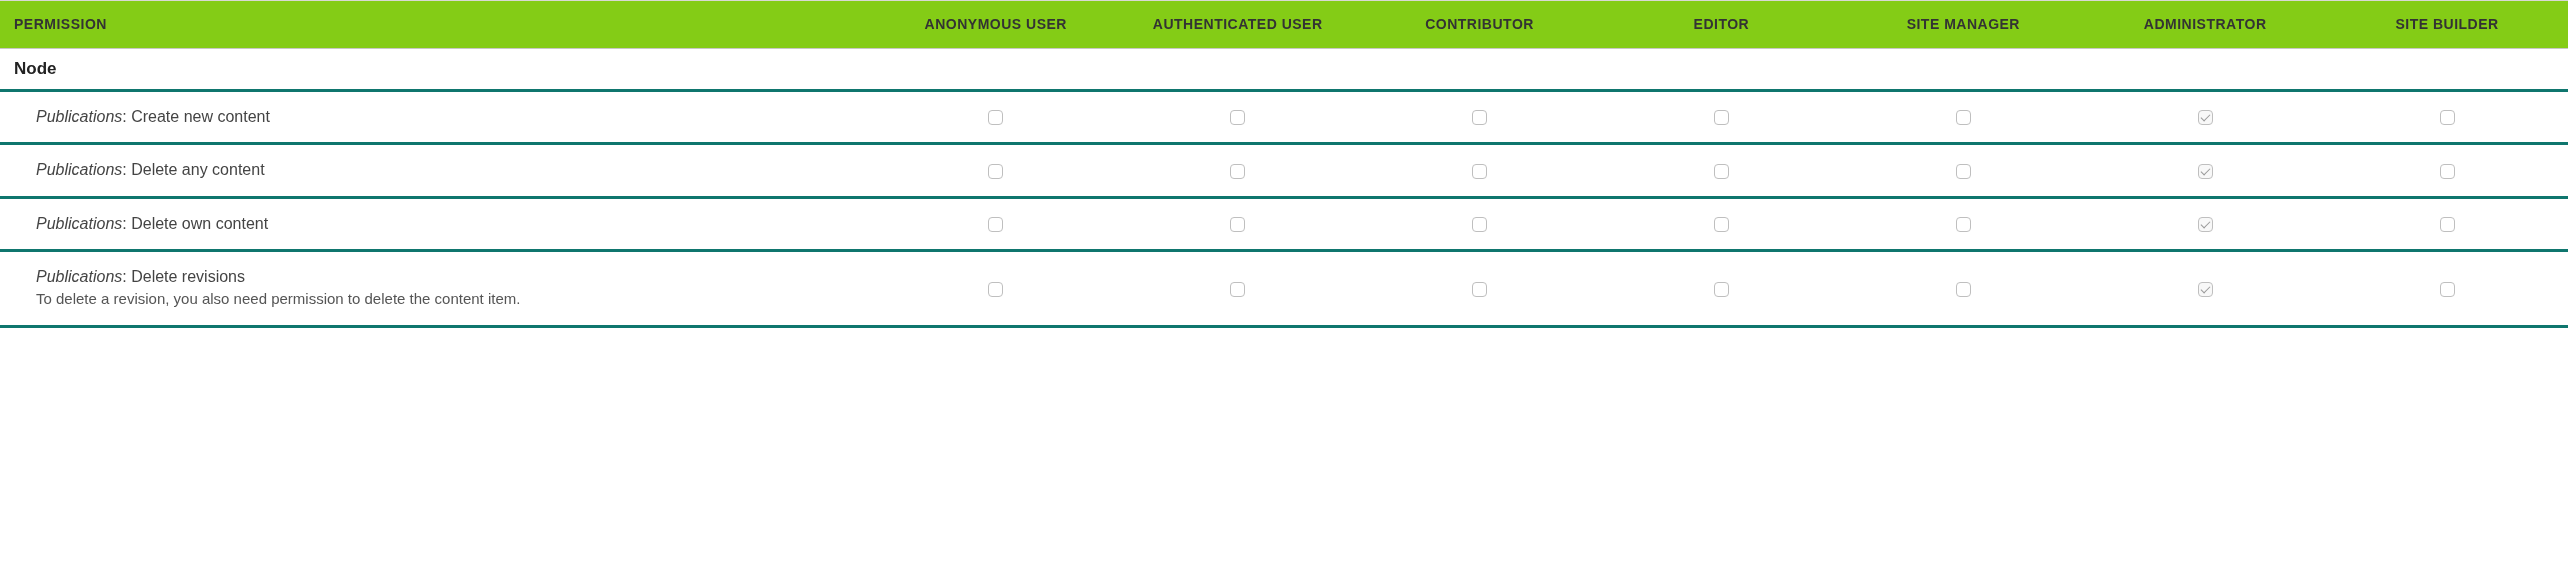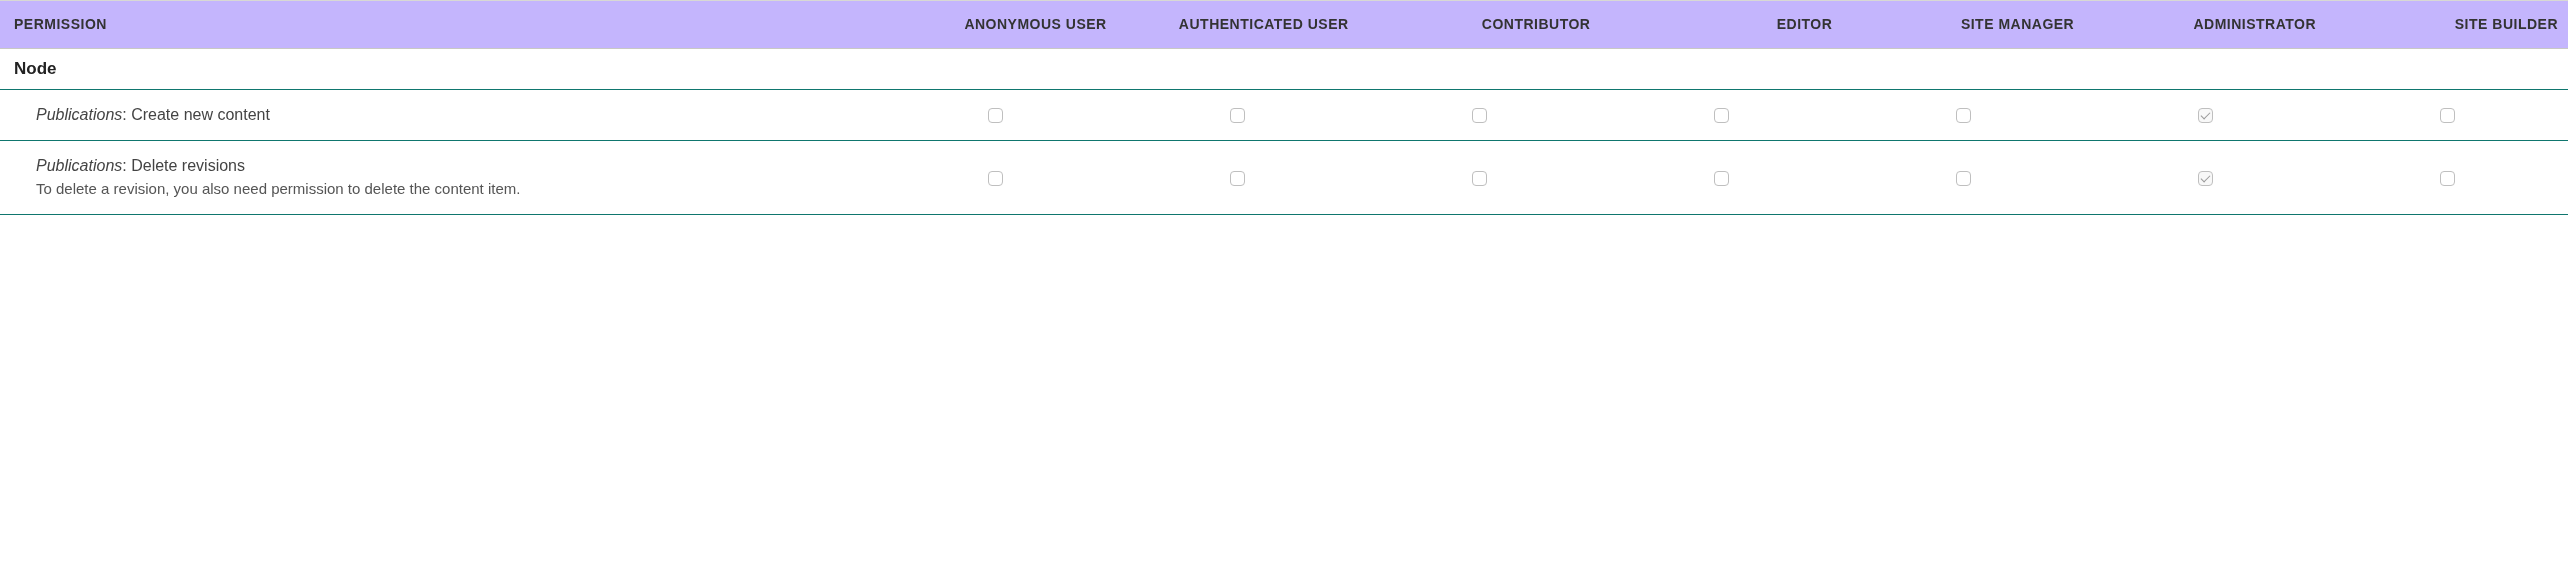--- a/index.html
+++ b/index.html
@@ -11,21 +11,21 @@
       font-family: "Lucida Grande", "Lucida Sans Unicode", Arial, sans-serif;
       font-size: 16px;
       color: #333;
       background: #fff;
     }
     table {
       width: 100%;
       border-collapse: collapse;
     }
     thead tr {
-      background: #c4b5fd;
+      background: #84cc16;
       border-top: 1px solid #d8d8d4;
       border-bottom: 1px solid #c8c8c4;
     }
     thead th {
       text-align: center;
       padding: 14px 10px;
       font-weight: 600;
       font-size: 14px;
       letter-spacing: 0.5px;
       color: #333;
@@ -33,24 +33,23 @@
       line-height: 1.35;
       vertical-align: middle;
     }
     thead th:first-child {
       text-align: left;
       padding-left: 14px;
       width: 34%;
     }
     thead th:not(:first-child) {
       width: 9.4%;
-      text-align: right;
     }
     tbody tr {
-      border-bottom: 1px solid #0f766e;
+      border-bottom: 3px solid #0f766e;
     }
     tbody tr.group-row td {
       padding: 10px 14px;
       font-weight: 700;
       color: #222;
       font-size: 17px;
     }
     tbody td {
       padding: 14px 22px;
       vertical-align: middle;
@@ -137,21 +136,49 @@
       </td>
       <td><input type="checkbox" class="cb" style=""></td>
       <td><input type="checkbox" class="cb" style=""></td>
       <td><input type="checkbox" class="cb" style=""></td>
       <td><input type="checkbox" class="cb" style=""></td>
       <td><input type="checkbox" class="cb" style=""></td>
       <td><input type="checkbox" class="cb" disabled="" checked="" style=""></td>
       <td><input type="checkbox" class="cb" style=""></td>
     </tr>
 
+    <tr>
+      <td>
+        <div class="perm-label">
+          <span class="prefix">Publications</span><span>: Delete any content</span>
+        </div>
+      </td>
+      <td><input type="checkbox" class="cb" style=""></td>
+      <td><input type="checkbox" class="cb" style=""></td>
+      <td><input type="checkbox" class="cb" style=""></td>
+      <td><input type="checkbox" class="cb" style=""></td>
+      <td><input type="checkbox" class="cb" style=""></td>
+      <td><input type="checkbox" class="cb" disabled="" checked="" style=""></td>
+      <td><input type="checkbox" class="cb" style=""></td>
+    </tr>
 
+    <tr>
+      <td>
+        <div class="perm-label">
+          <span class="prefix">Publications</span><span>: Delete own content</span>
+        </div>
+      </td>
+      <td><input type="checkbox" class="cb" style=""></td>
+      <td><input type="checkbox" class="cb" style=""></td>
+      <td><input type="checkbox" class="cb" style=""></td>
+      <td><input type="checkbox" class="cb" style=""></td>
+      <td><input type="checkbox" class="cb" style=""></td>
+      <td><input type="checkbox" class="cb" disabled="" checked="" style=""></td>
+      <td><input type="checkbox" class="cb" style=""></td>
+    </tr>
 
     <tr>
       <td>
         <div class="perm-label">
           <span class="prefix">Publications</span><span>: Delete revisions</span>
         </div>
         <div class="perm-desc">To delete a revision, you also need permission to delete the content item.</div>
       </td>
       <td><input type="checkbox" class="cb" style=""></td>
       <td><input type="checkbox" class="cb" style=""></td>

